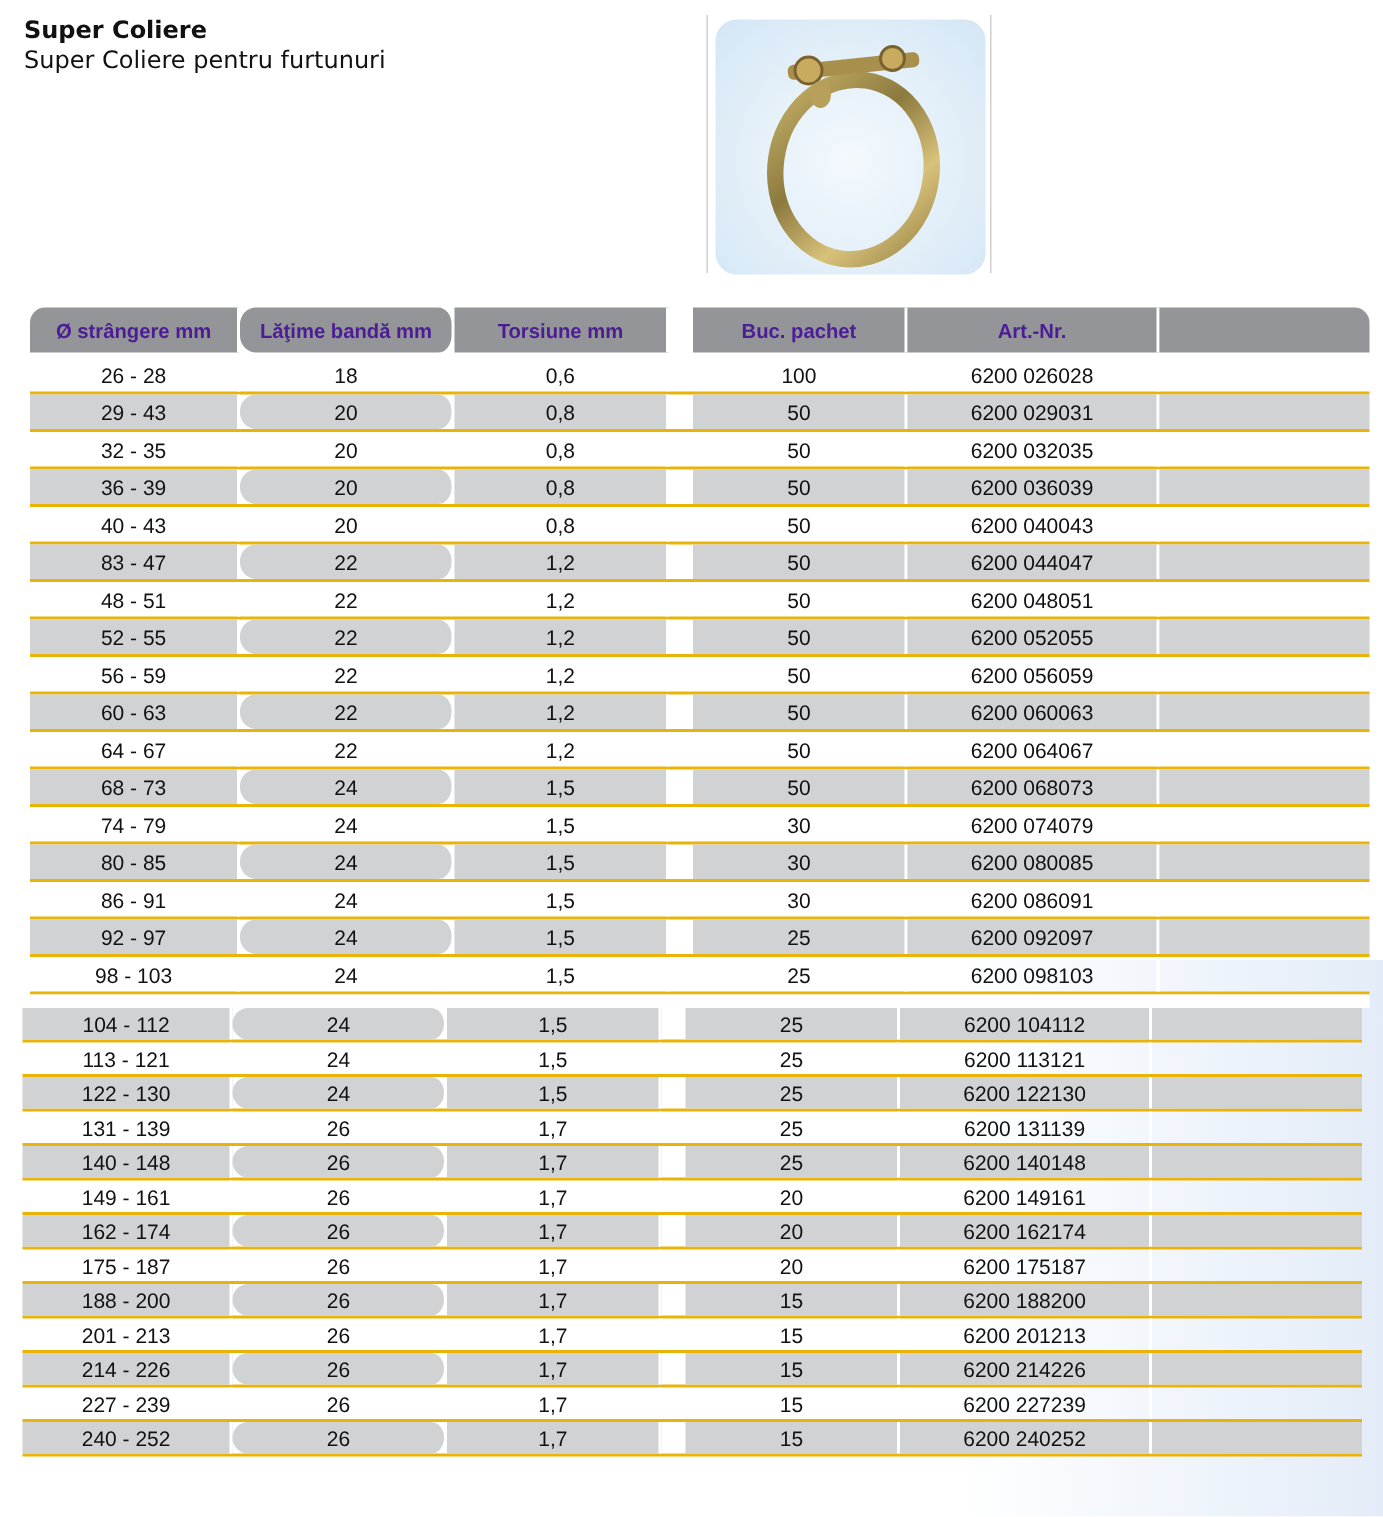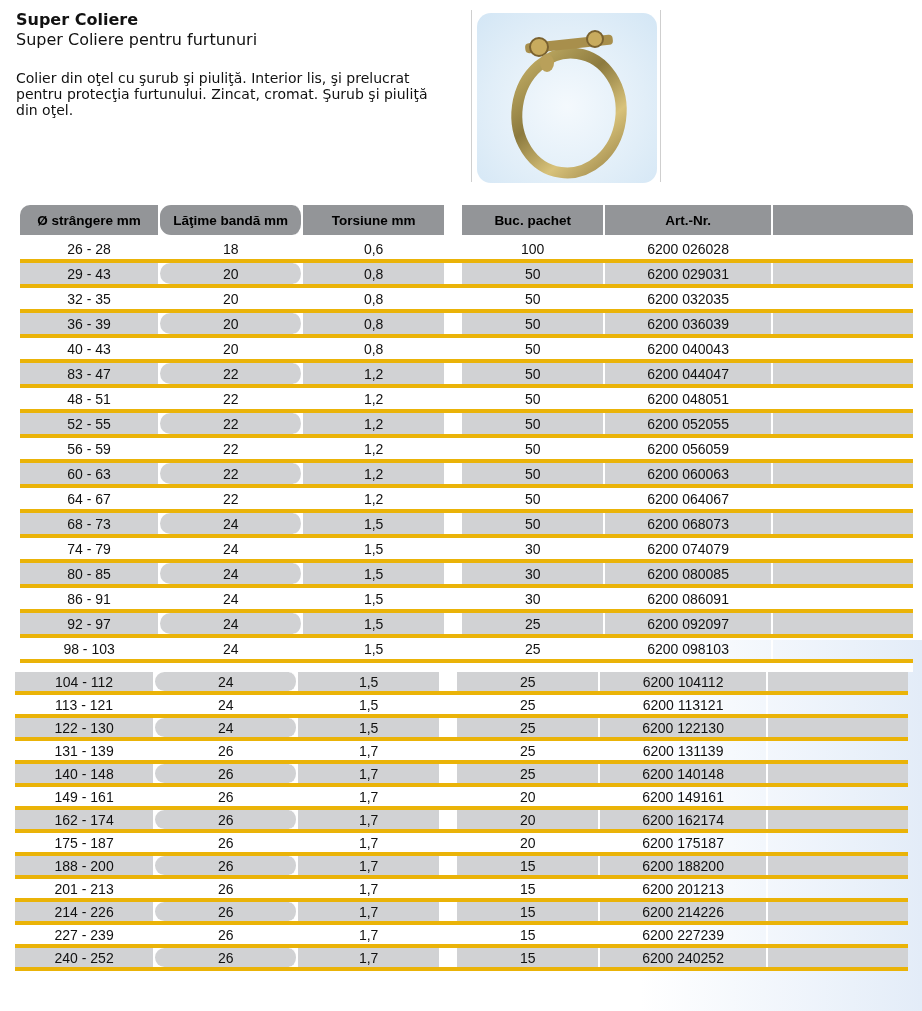--- a/index.html
+++ b/index.html
@@ -23,50 +23,49 @@
     border-left: 1px solid #cfcfcf; border-right: 1px solid #cfcfcf; z-index: 1;
   }
   .photo {
     position: absolute; left: 5px; top: 3px; width: 180px; height: 170px;
     border-radius: 14px;
     background: radial-gradient(circle at 50% 55%, #f4f9fd 0%, #e1eef8 60%, #d3e6f5 100%);
     overflow: hidden;
   }
   .thead { position: absolute; left: 20px; top: 205px; width: 893px; height: 30px; display: flex; }
   .th {
-    background: #939598; color: #000000; font-weight: bold; font-size: 13.5px;
+    background: #939598; color: #4c1d95; font-weight: bold; font-size: 13.5px;
     display: flex; align-items: center; justify-content: center;
     border-right: 2px solid #fff; box-sizing: border-box; height: 30px;
   }
   .th:first-child { border-top-left-radius: 10px; }
   .th:last-child { border-right: none; border-top-right-radius: 10px; }
   .rows-up { position: absolute; left: 20px; top: 238px; width: 893px; }
   .rows-low { position: absolute; left: 15px; top: 672px; width: 893px; }
-  .row { display: flex; box-sizing: border-box; border-bottom: 4px solid #eab308; justify-content: flex-end; }
+  .row { display: flex; box-sizing: border-box; border-bottom: 2px solid #eab308; }
   .row.gray .td { background: #d1d2d4; }
   .td {
     font-size: 14px; display: flex; align-items: center; justify-content: center;
     border-right: 2px solid #fff; box-sizing: border-box;
   }
   .td:last-child { border-right: none; }
   .rows-up .row { height: 25px; }
   .rows-low .row { height: 23px; }
   .c0 { width: 147px; } .c1 { width: 150px; border-radius: 11px; } .c2 { width: 150px; }
   .c3 { width: 150px; margin-left: 16px; } .c4 { width: 176px; } .c5 { width: 147px; }
   .seam { position: absolute; left: 20px; top: 663px; width: 893px; height: 9px; background: #fff; z-index: 1; }
 </style>
 </head>
 <body>
 
 <div class="bgtint"></div>
 
 <div class="intro">
   <div class="title">Super Coliere</div>
   <div class="subtitle">Super Coliere pentru furtunuri</div>
-  <div class="desc">Colier din oţel cu şurub şi piuliţă. Interior lis, şi prelucrat pentru protecţia furtunului. Zincat, cromat. Şurub şi piuliţă din oţel.</div>
 </div>
 
 <div class="photo-frame">
   <div class="photo">
     <svg width="180" height="170" viewBox="0 0 180 170">
       <defs>
         <linearGradient id="band" x1="0" y1="0" x2="1" y2="1">
           <stop offset="0" stop-color="#c9b46a"></stop>
           <stop offset="0.4" stop-color="#8c7a3e"></stop>
           <stop offset="0.7" stop-color="#d8c27a"></stop>

